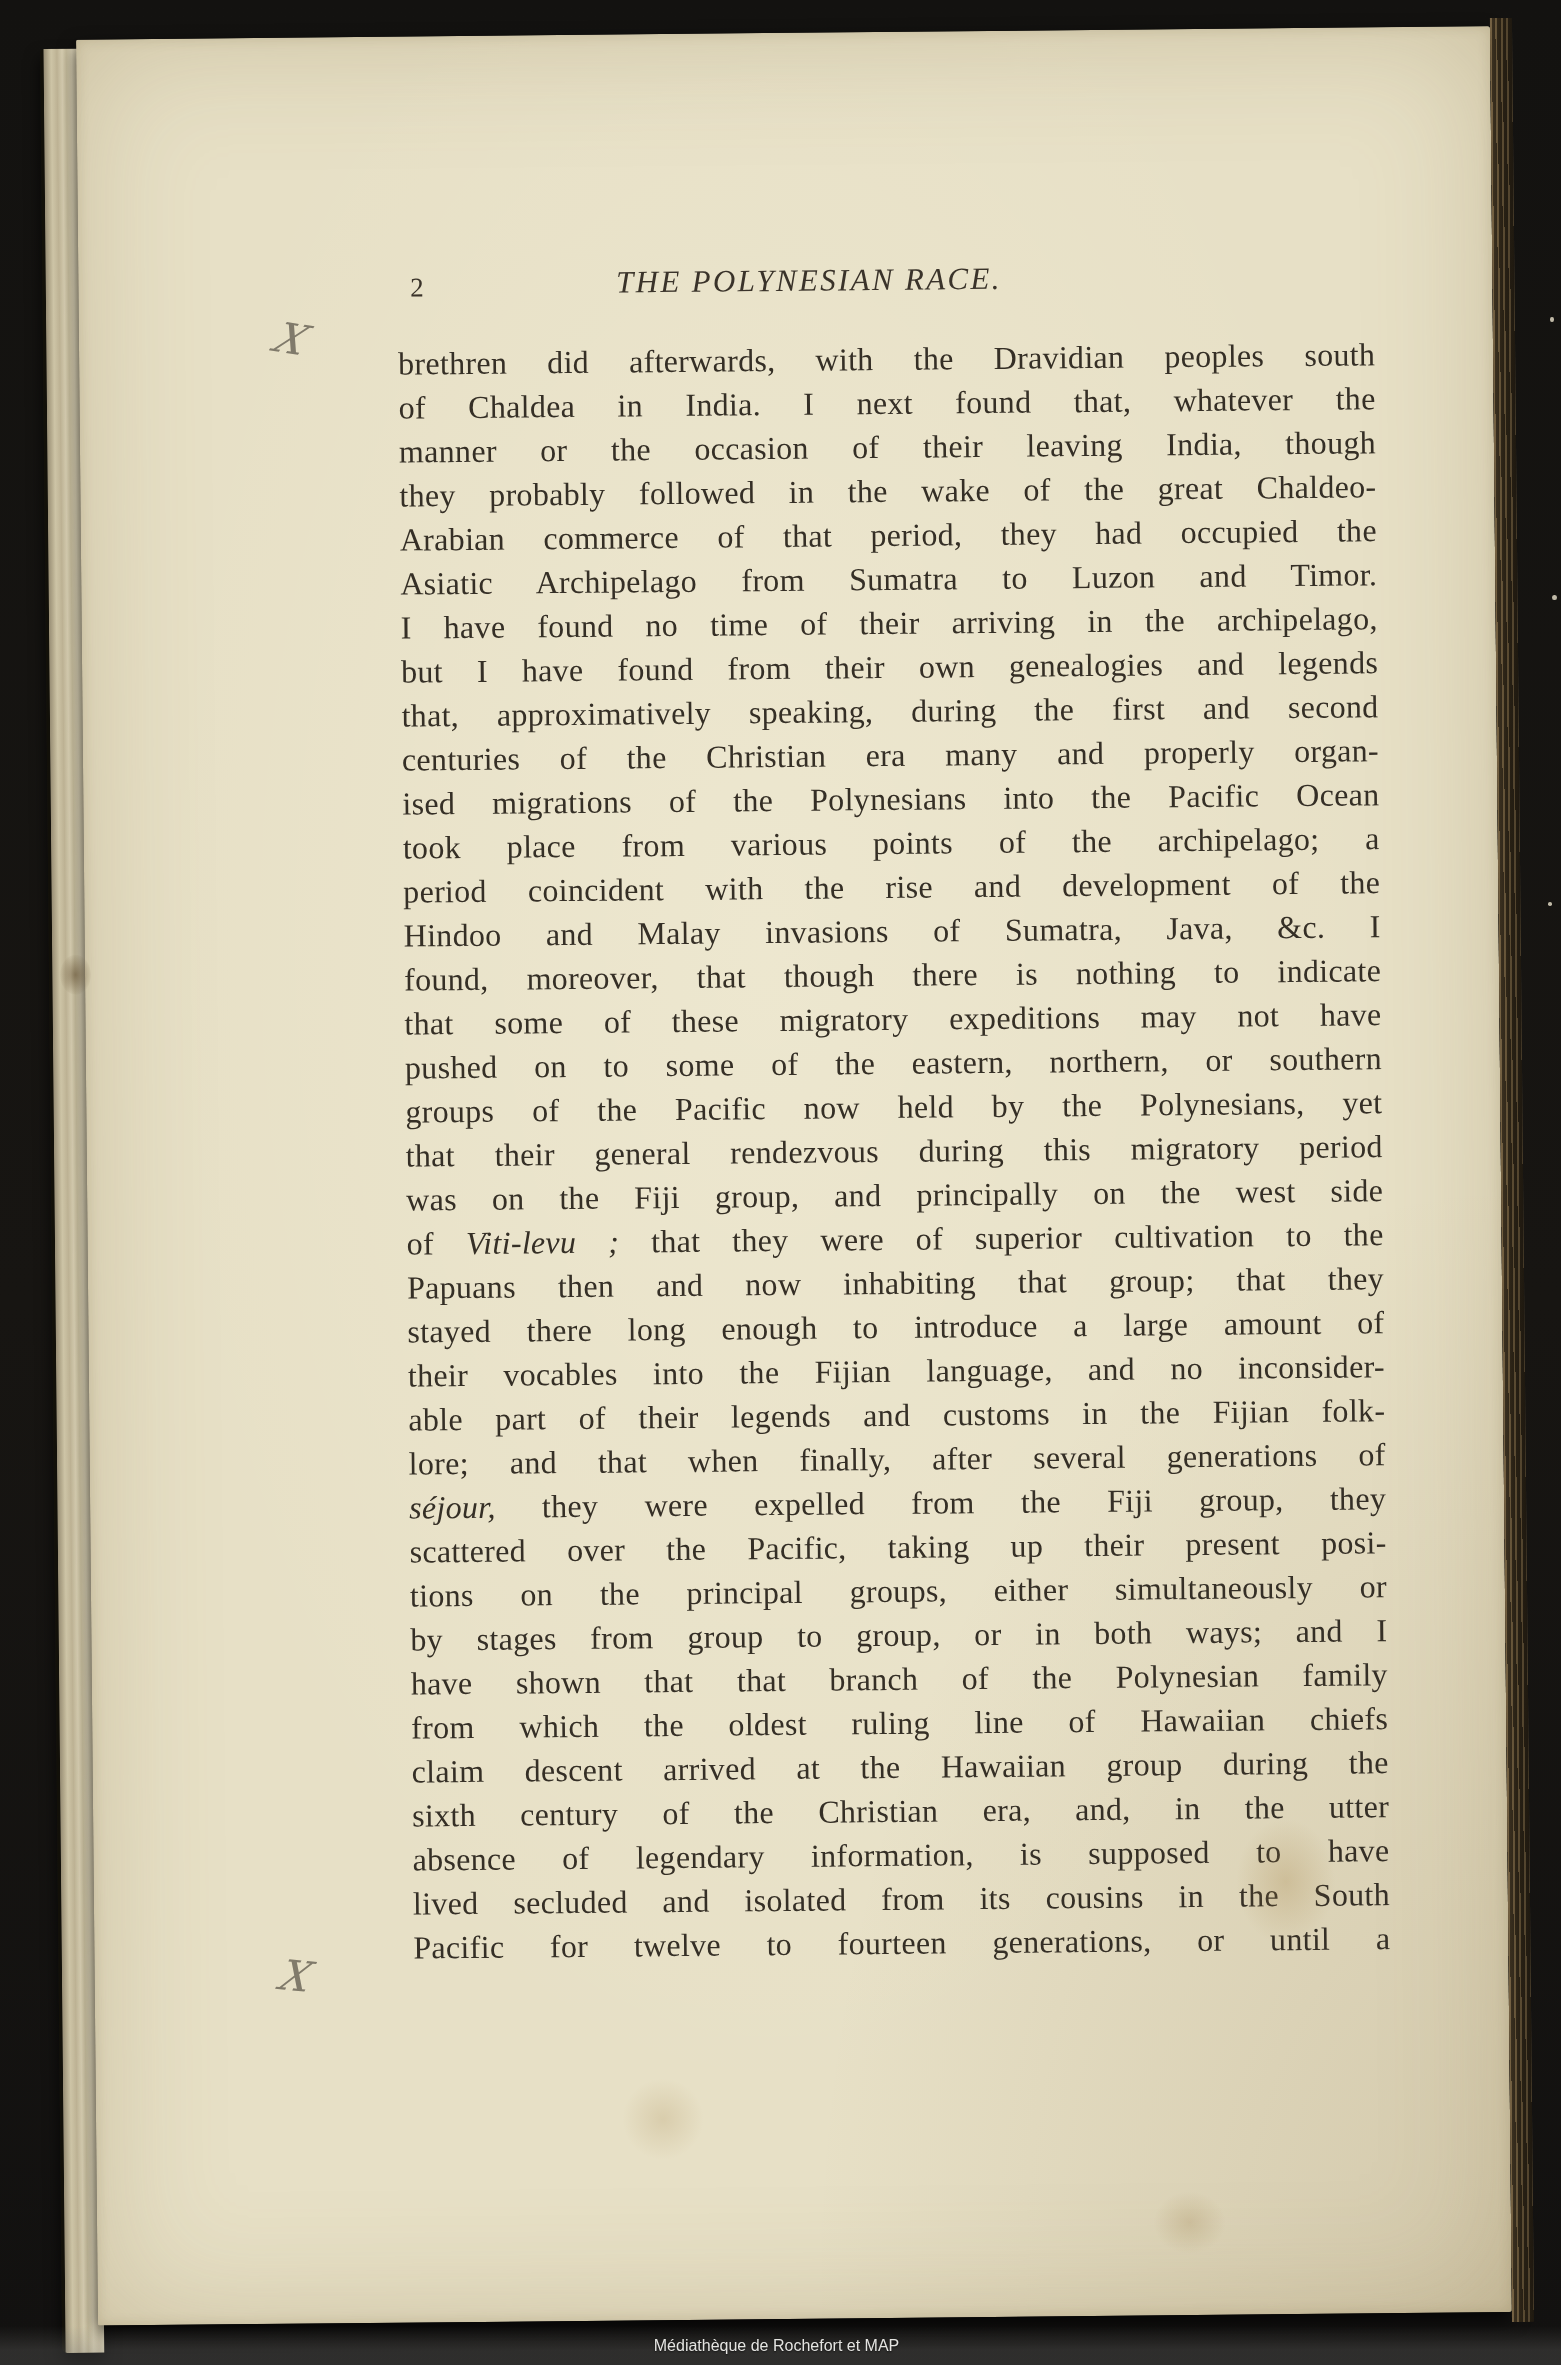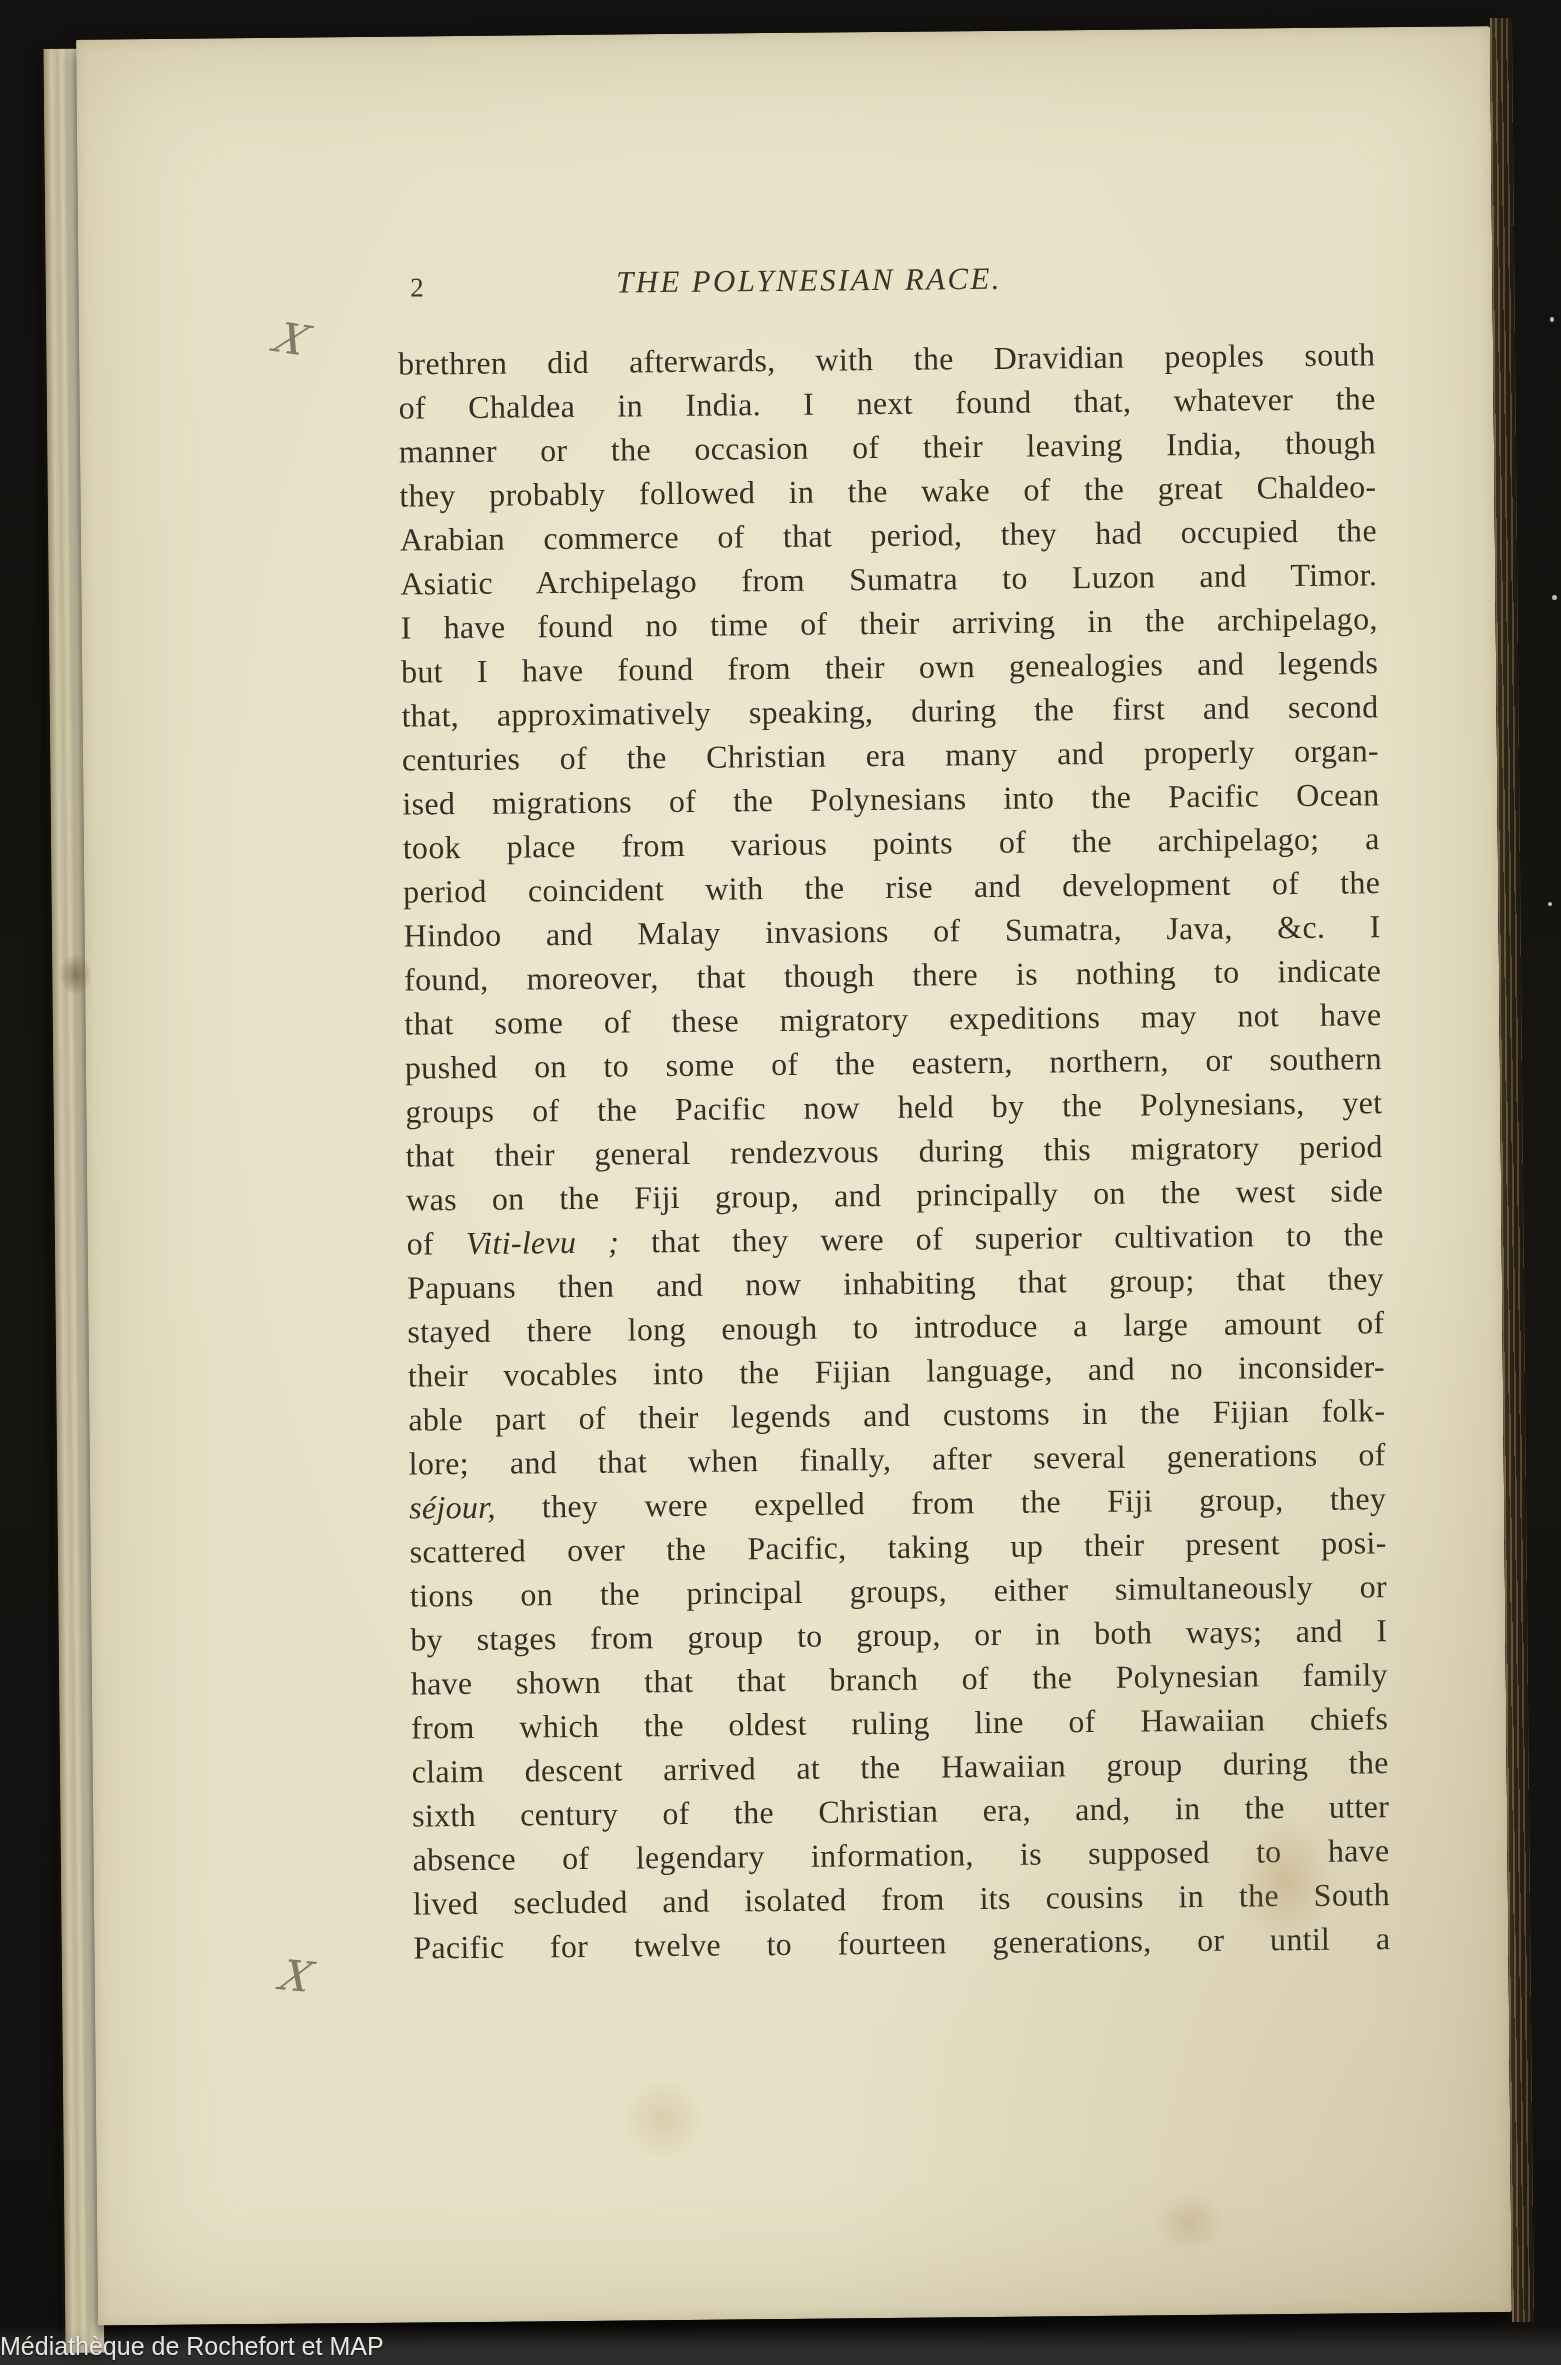--- a/index.html
+++ b/index.html
@@ -133,26 +133,26 @@
     background: rgba(235,228,205,0.8);
   }
   .dust-1 { left: 1550px; top: 317px; width: 3.6px; height: 4.5px; }
   .dust-2 { left: 1552px; top: 595px; width: 4.5px; height: 5.4px; }
   .dust-3 { left: 1548px; top: 902px; width: 3.6px; height: 3.6px; }
   .watermark-bar {
     position: absolute;
     left: 0; bottom: 0;
     width: 100%; height: 40px;
     background: linear-gradient(180deg, rgba(110,110,108,0.0) 0%, rgba(120,120,118,0.28) 60%);
-    text-align: left;
+    text-align: center;
     line-height: 40px;
     padding-right: 9px;
     box-sizing: border-box;
     font-family: "Liberation Sans", sans-serif;
-    font-size: 25px;
+    font-size: 16px;
     color: rgba(246,246,243,0.92);
     text-shadow: 0 0.9px 1.8px rgba(0,0,0,0.6);
   }
 </style>
 </head>
 <body>
 
 <div class="scan">
 
   <div class="rot-wrap">

